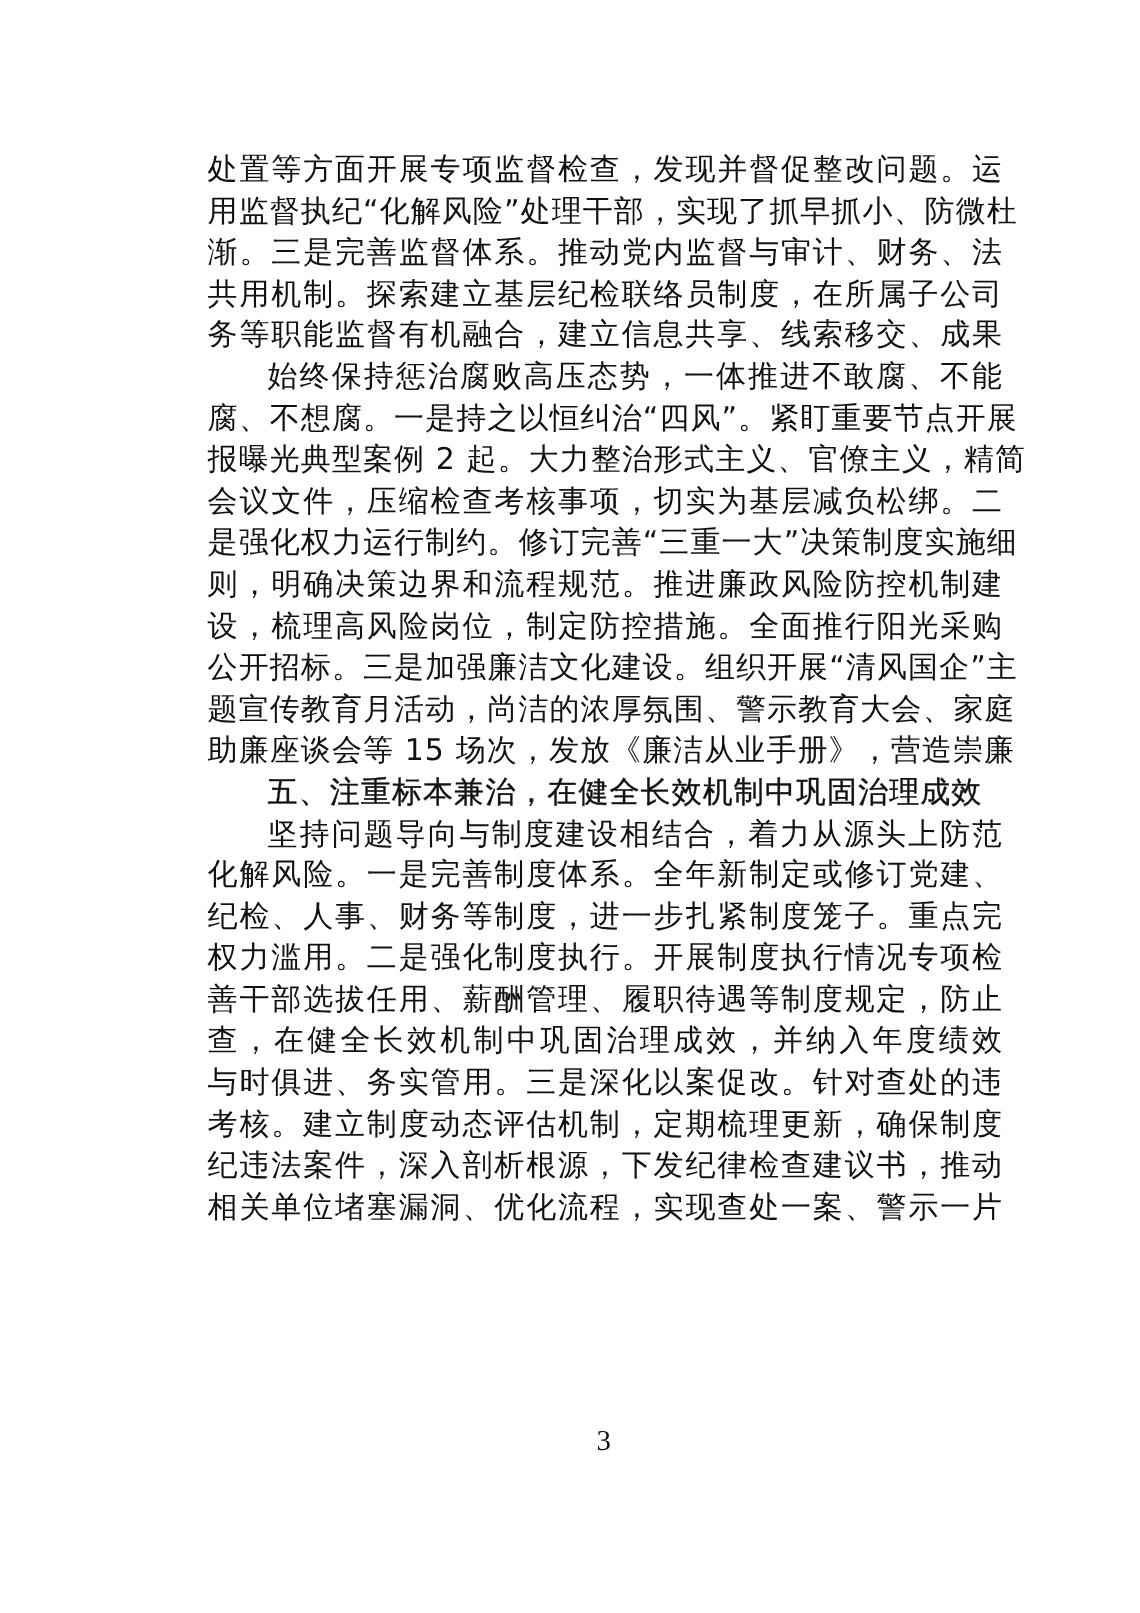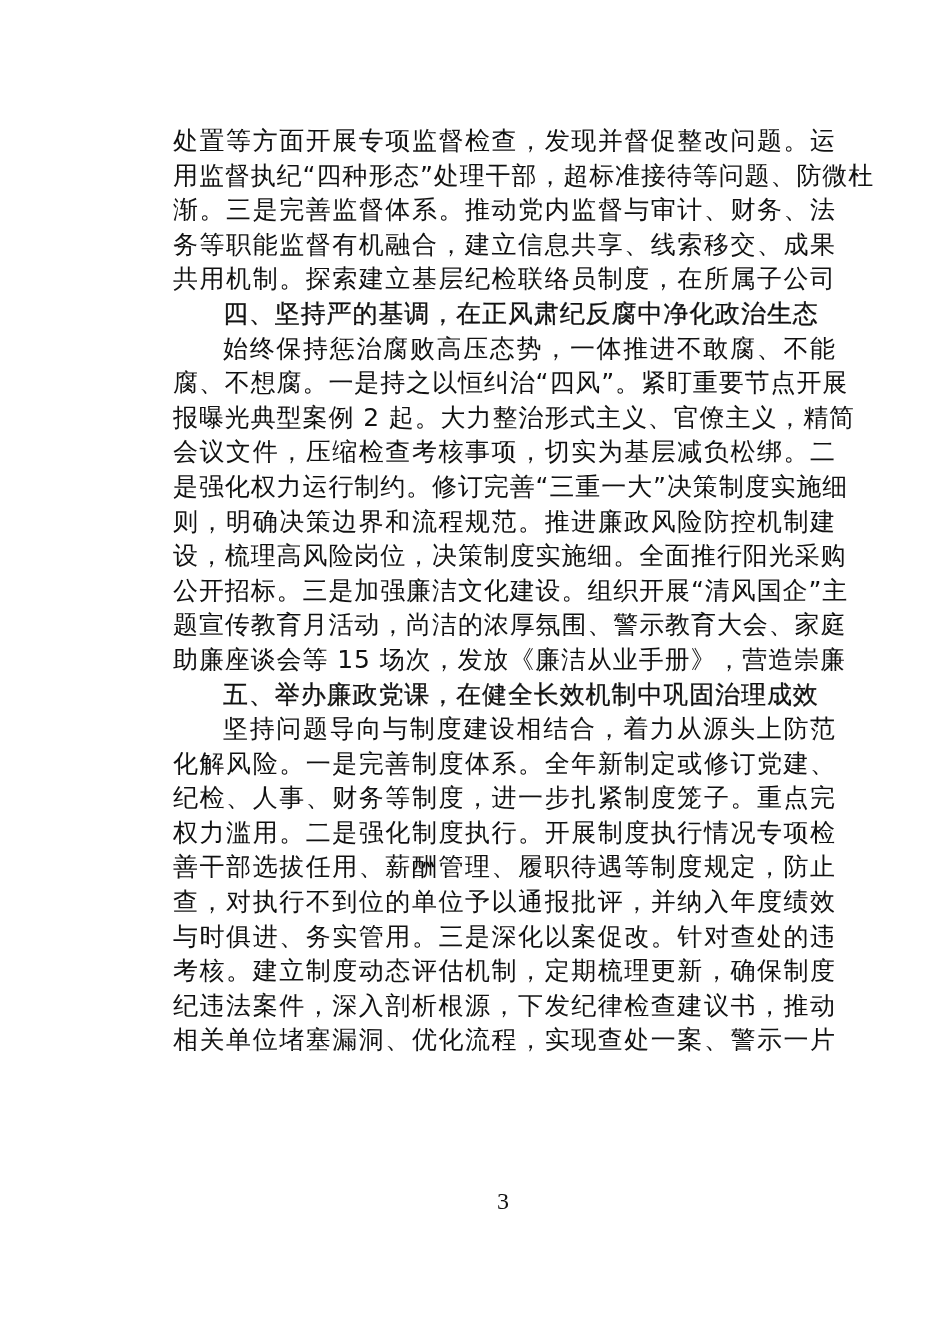--- a/index.html
+++ b/index.html
@@ -56,41 +56,40 @@
       font-size: 24px;
       color: #111;
     }
   </style>
 </head>
 <body>
 
 <div class="page">
   <div class="body-text">
     <div class="line justify">处置等方面开展专项监督检查，发现并督促整改问题。运</div>
-    <div class="line justify">用监督执纪“四种形态”处理干部，超标准接待等问题、防微杜</div>
+    <div class="line justify">用监督执纪“化解风险”处理干部，实现了抓早抓小、防微杜</div>
     <div class="line justify">渐。三是完善监督体系。推动党内监督与审计、财务、法</div>
+    <div class="line justify">共用机制。探索建立基层纪检联络员制度，在所属子公司</div>
     <div class="line justify">务等职能监督有机融合，建立信息共享、线索移交、成果</div>
-    <div class="line justify">共用机制。探索建立基层纪检联络员制度，在所属子公司</div>
-    <div class="line indent heading">四、坚持严的基调，在正风肃纪反腐中净化政治生态</div>
     <div class="line justify indent">始终保持惩治腐败高压态势，一体推进不敢腐、不能</div>
     <div class="line justify">腐、不想腐。一是持之以恒纠治“四风”。紧盯重要节点开展</div>
     <div class="line justify">报曝光典型案例 2 起。大力整治形式主义、官僚主义，精简</div>
     <div class="line justify">会议文件，压缩检查考核事项，切实为基层减负松绑。二</div>
     <div class="line justify">是强化权力运行制约。修订完善“三重一大”决策制度实施细</div>
     <div class="line justify">则，明确决策边界和流程规范。推进廉政风险防控机制建</div>
-    <div class="line justify">设，梳理高风险岗位，决策制度实施细。全面推行阳光采购</div>
+    <div class="line justify">设，梳理高风险岗位，制定防控措施。全面推行阳光采购</div>
     <div class="line justify">公开招标。三是加强廉洁文化建设。组织开展“清风国企”主</div>
     <div class="line justify">题宣传教育月活动，尚洁的浓厚氛围、警示教育大会、家庭</div>
     <div class="line justify">助廉座谈会等 15 场次，发放《廉洁从业手册》，营造崇廉</div>
-    <div class="line indent heading">五、举办廉政党课，在健全长效机制中巩固治理成效</div>
+    <div class="line indent heading">五、注重标本兼治，在健全长效机制中巩固治理成效</div>
     <div class="line justify indent">坚持问题导向与制度建设相结合，着力从源头上防范</div>
     <div class="line justify">化解风险。一是完善制度体系。全年新制定或修订党建、</div>
     <div class="line justify">纪检、人事、财务等制度，进一步扎紧制度笼子。重点完</div>
     <div class="line justify">权力滥用。二是强化制度执行。开展制度执行情况专项检</div>
     <div class="line justify">善干部选拔任用、薪酬管理、履职待遇等制度规定，防止</div>
-    <div class="line justify">查，对执行不到位的单位予以通报批评，并纳入年度绩效</div>
+    <div class="line justify">查，在健全长效机制中巩固治理成效，并纳入年度绩效</div>
     <div class="line justify">与时俱进、务实管用。三是深化以案促改。针对查处的违</div>
     <div class="line justify">考核。建立制度动态评估机制，定期梳理更新，确保制度</div>
     <div class="line justify">纪违法案件，深入剖析根源，下发纪律检查建议书，推动</div>
     <div class="line justify">相关单位堵塞漏洞、优化流程，实现查处一案、警示一片</div>
   </div>
   <div class="page-number">3</div>
 </div>
 
 </body></html>

